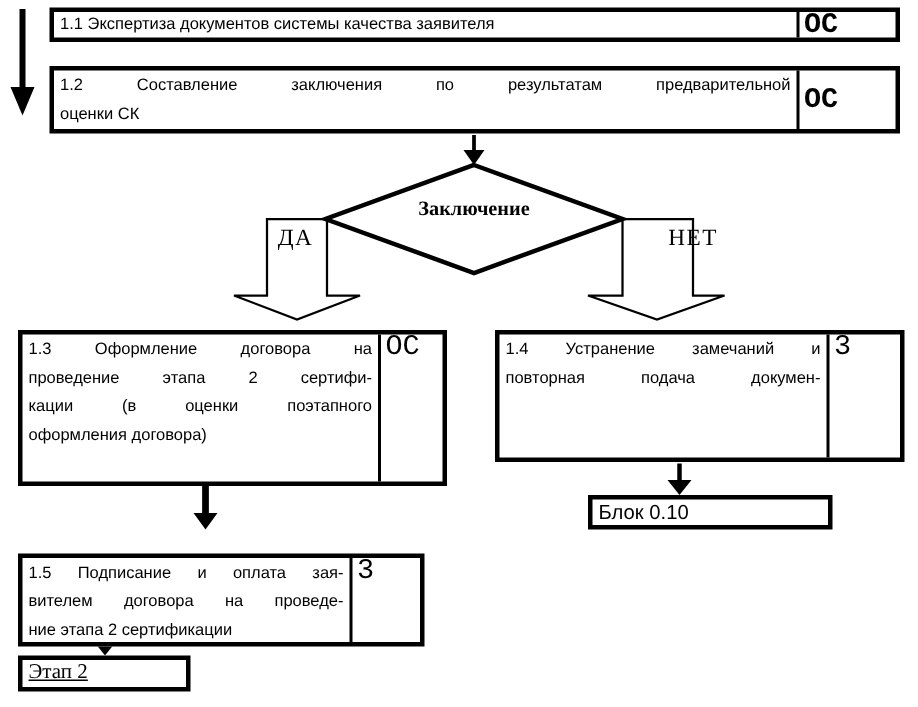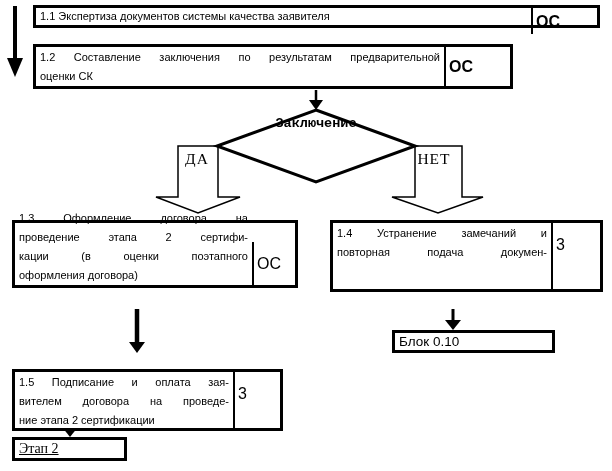--- a/index.html
+++ b/index.html
@@ -11,22 +11,22 @@
   .box{
     position:absolute;box-sizing:border-box;border:3px solid #000;
     background:#fff;display:flex;align-items:stretch;
   }
   .cell-main{
     flex:1;padding:1px 4px 0 4px;font-size:11px;line-height:19px;
     overflow:hidden;white-space:normal;
   }
   .cell-main.single{line-height:16px;padding-top:0;}
   .cell-owner{
-    box-sizing:border-box;border-left:2px solid #000;padding:13px 3px;
-    font-size:16px;line-height:17px;display:flex;align-items:flex-start;
+    box-sizing:border-box;border-left:2px solid #000;padding:0 3px;
+    font-size:19px;line-height:17px;display:flex;align-items:flex-start;font-family:Liberation Mono, monospace;
   }
   .cell-owner.vcenter{align-items:center;}
   .cell-owner.bold{font-weight:bold;}
   .jline{text-align:justify;text-align-last:justify;}
   .plain-box{
     position:absolute;box-sizing:border-box;border:3px solid #000;background:#fff;
     padding:0 4px;display:flex;align-items:center;
   }
   .label{position:absolute;background:transparent;}
   .lbl-decision{font-family:"Liberation Serif", serif;font-weight:bold;font-size:13.5px;text-align:center;}
@@ -70,44 +70,44 @@
       <line x1="70" y1="416" x2="70" y2="429" stroke="#000" stroke-width="4.5"></line>
       <polygon points="62,427 78,427 70,437" fill="#000"></polygon>
     </g>
   </svg>
 
   <div class="box" style="left:33px;top:5px;width:567px;height:23px;">
     <div class="cell-main single">1.1 Экспертиза документов системы качества заявителя</div>
     <div class="cell-owner bold vcenter" style="width:66px;">ОС</div>
   </div>
 
-  <div class="box" style="left:33px;top:44px;width:480px;height:45px;">
+  <div class="box" style="left:33px;top:44px;width:567px;height:45px;">
     <div class="cell-main">
       <div class="jline">1.2 Составление заключения по результатам предварительной</div>
       <div>оценки СК</div>
     </div>
     <div class="cell-owner bold vcenter" style="width:66px;">ОС</div>
   </div>
 
-  <div class="label lbl-decision" style="left:246px;top:116px;width:140px;font-family:Liberation Mono, monospace;">Заключение</div>
+  <div class="label lbl-decision" style="left:246px;top:131px;width:140px;">Заключение</div>
 
   <div class="label lbl-branch" style="left:175px;top:150px;width:44px;">ДА</div>
-  <div class="label lbl-branch" style="left:408px;top:150px;width:52px;">НЕТ</div>
+  <div class="label lbl-branch" style="left:436px;top:150px;width:52px;">НЕТ</div>
 
-  <div class="box" style="left:12px;top:220px;width:286px;height:68px;align-items:flex-end;">
+  <div class="box" style="left:12px;top:220px;width:286px;height:104px;">
     <div class="cell-main">
       <div class="jline">1.3 Оформление договора на</div>
       <div class="jline">проведение этапа 2 сертифи-</div>
       <div class="jline">кации (в оценки поэтапного</div>
       <div>оформления договора)</div>
     </div>
     <div class="cell-owner" style="width:43px;">ОС</div>
   </div>
 
-  <div class="box" style="left:330px;top:220px;width:273px;height:72px;">
+  <div class="box" style="left:330px;top:220px;width:273px;height:88px;">
     <div class="cell-main">
       <div class="jline">1.4 Устранение замечаний и</div>
       <div class="jline">повторная подача докумен-</div>
     </div>
     <div class="cell-owner" style="width:49px;">3</div>
   </div>
 
   <div class="plain-box" style="left:392px;top:330px;width:163px;height:23px;font-size:13.5px;">Блок 0.10</div>
 
   <div class="box" style="left:12px;top:369px;width:271px;height:62px;">

